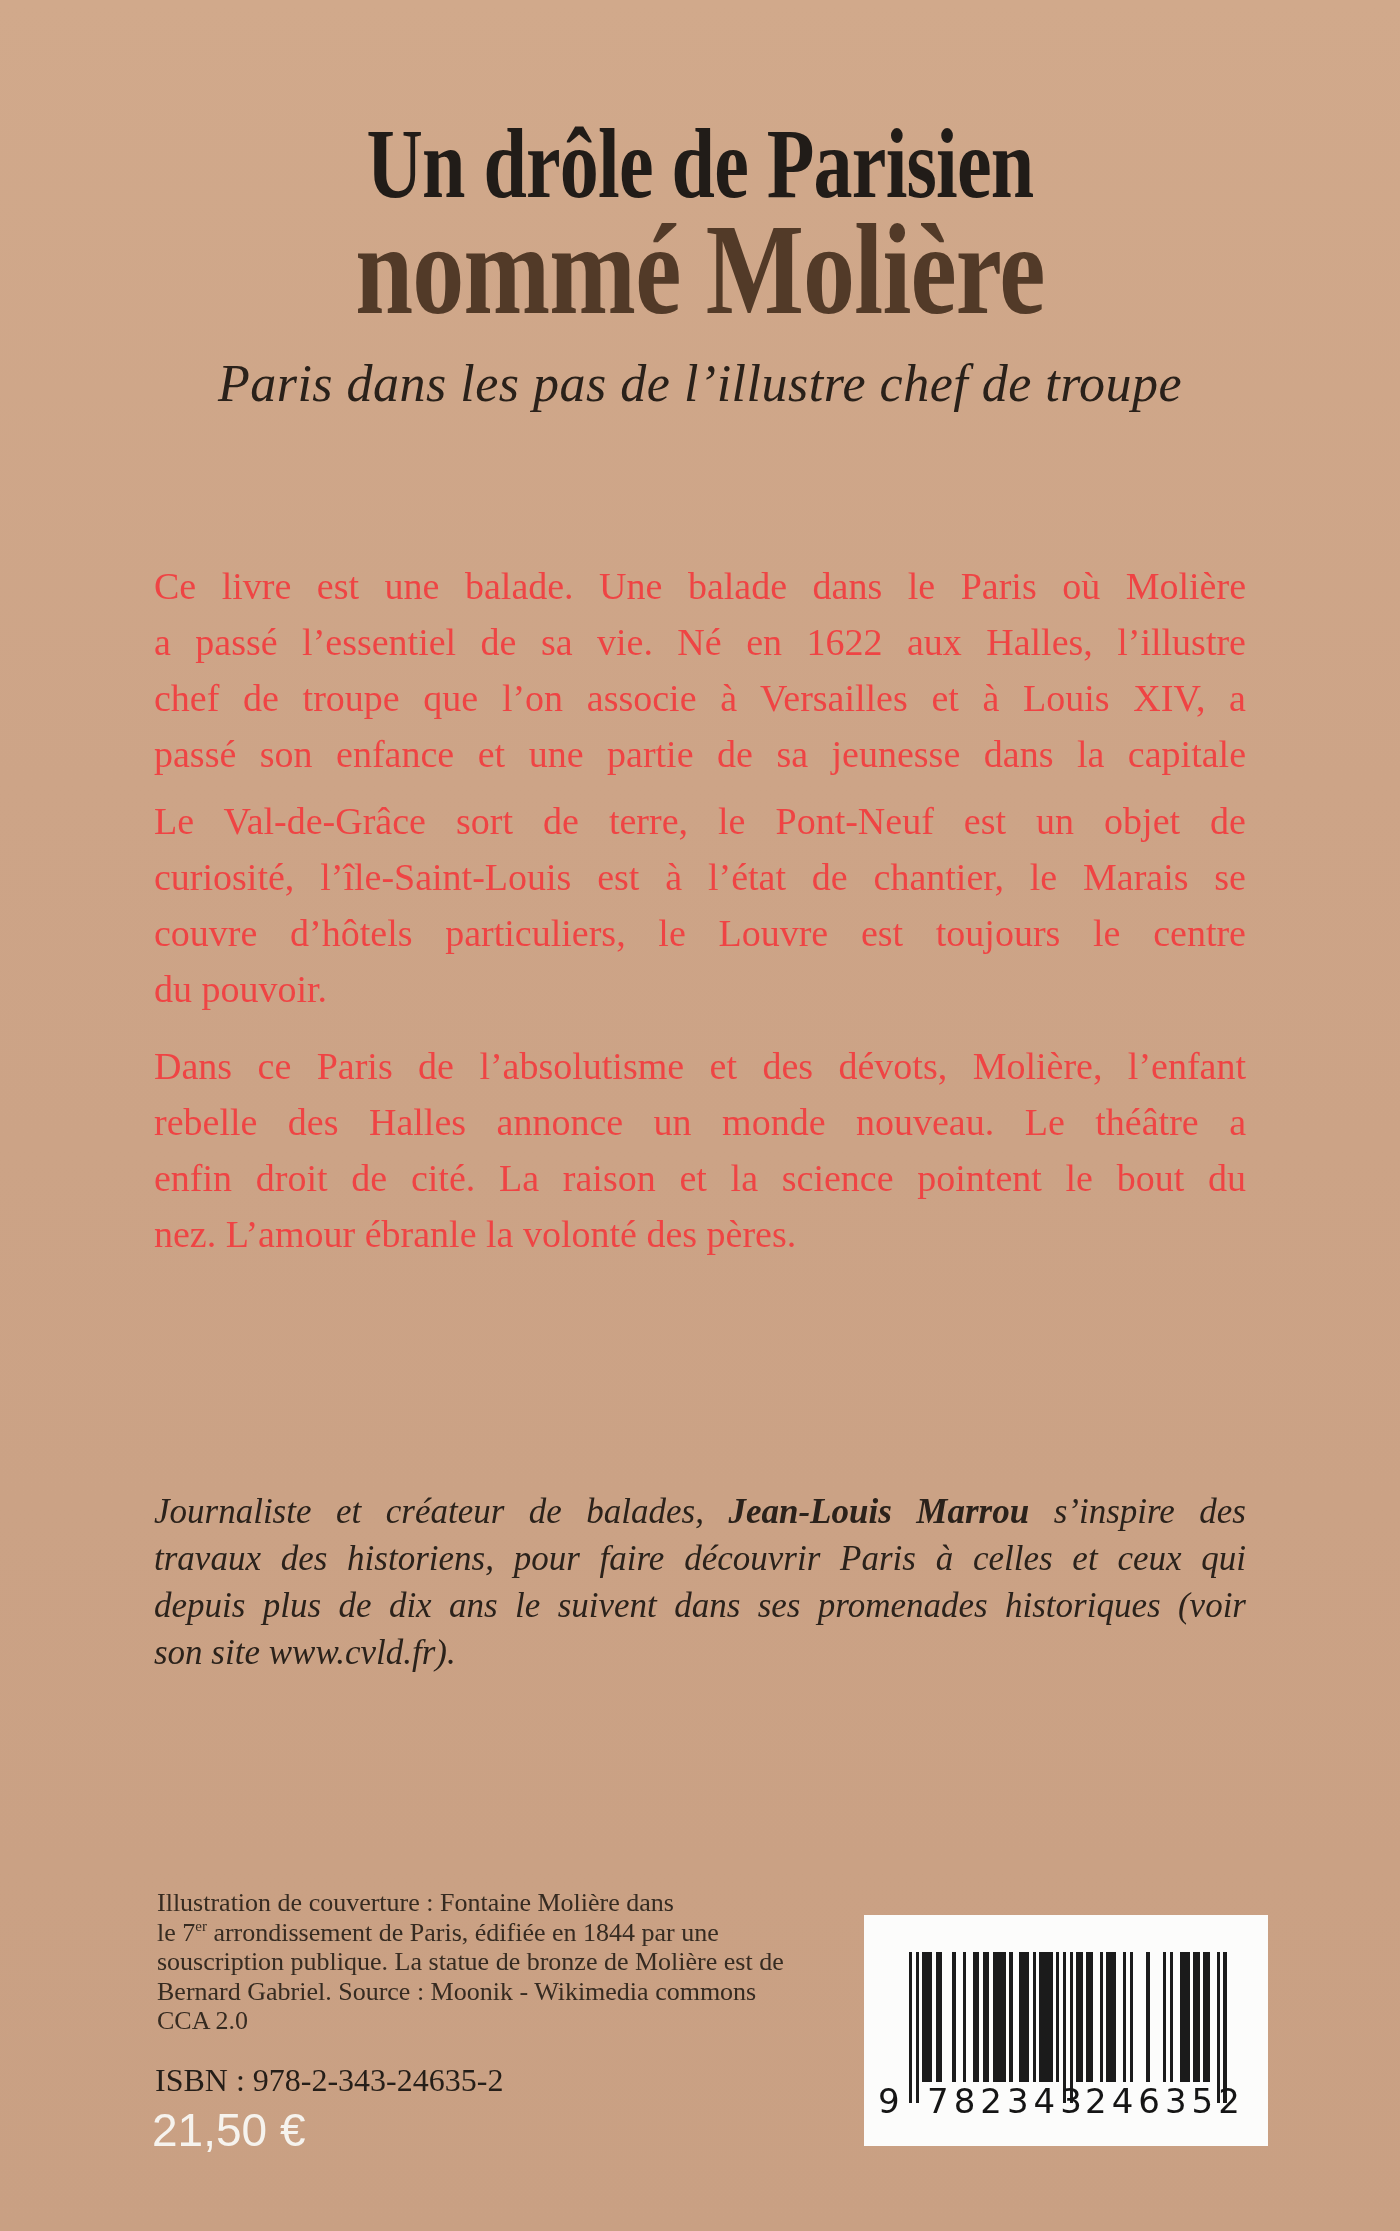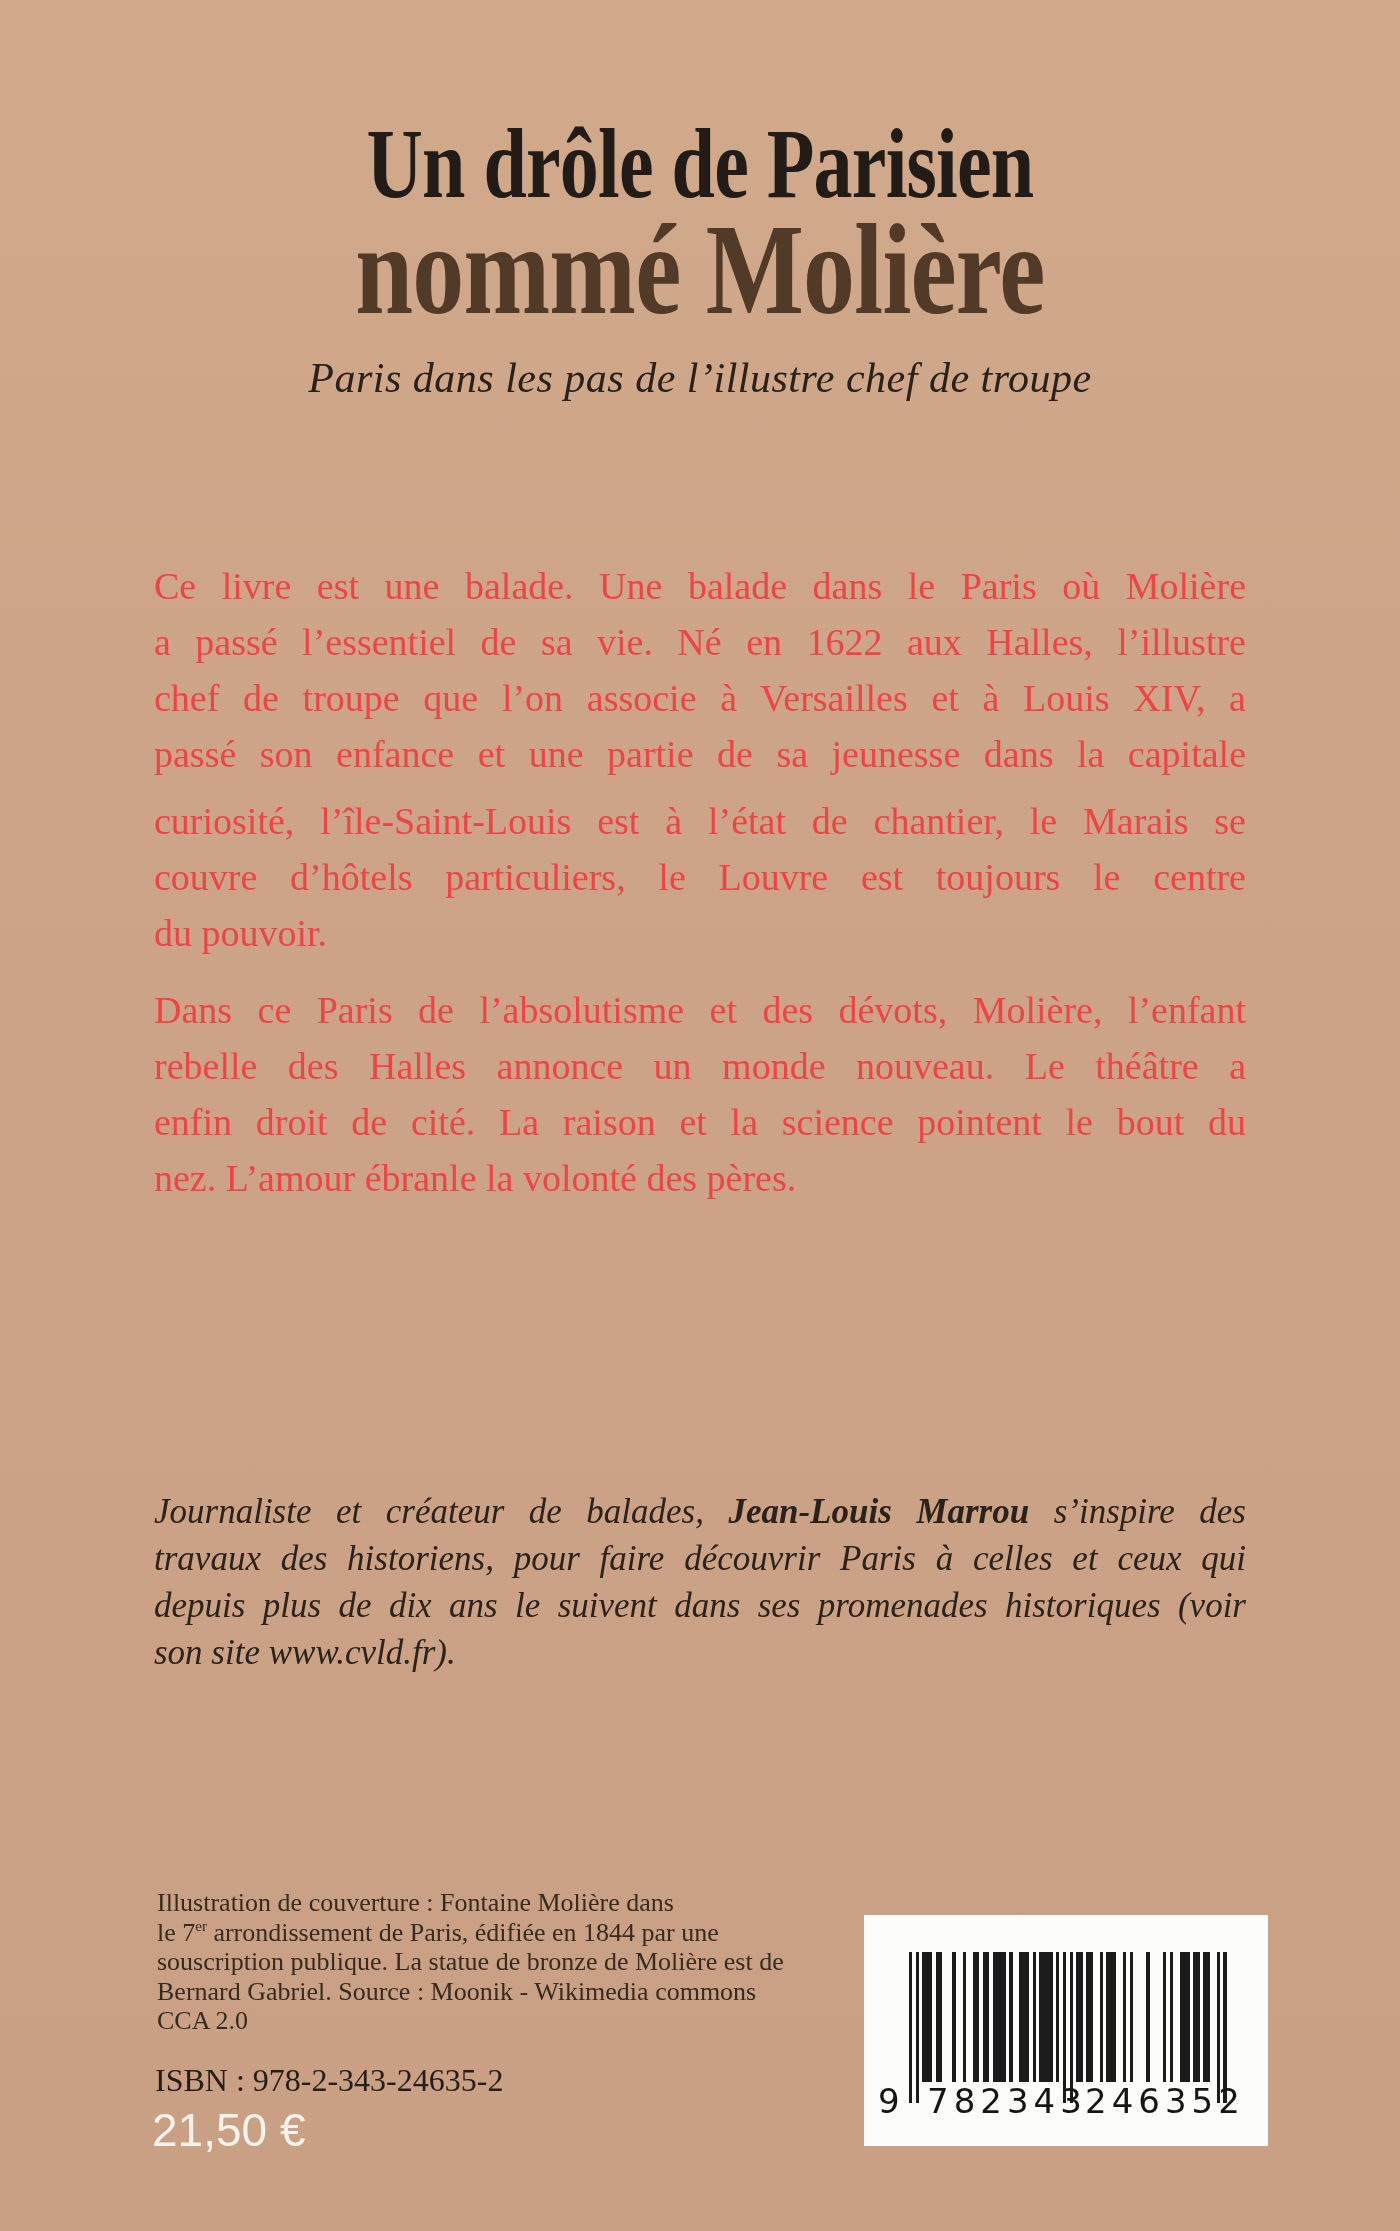--- a/index.html
+++ b/index.html
@@ -14,21 +14,21 @@
     font-size:100px;font-weight:bold;color:#211c18;line-height:92px;
     white-space:nowrap;transform:scaleX(.78);transform-origin:50% 0;
     letter-spacing:-1px;
   }
   .t2{
     font-size:130px;font-weight:bold;color:#523a28;line-height:118px;
     white-space:nowrap;transform:scaleX(.80);transform-origin:50% 0;
     letter-spacing:-1px;
   }
   .sub{
-    margin-top:26px;font-size:42px;font-style:italic;color:#2a211a;
+    margin-top:26px;font-size:52px;font-style:italic;color:#2a211a;
     letter-spacing:.5px;white-space:nowrap;
   }
   
   .content{
     position:absolute;left:154px;top:558px;width:1092px;
     font-size:38px;line-height:56px;color:#ef4444;
   }
   .para{margin:0;padding:0}
   .para.p2{margin-top:11px}
   .para.p3{margin-top:21px}
@@ -86,20 +86,21 @@
 </header>
 
 <main class="content">
   <section class="para p1">
     <div class="line j">Ce livre est une balade. Une balade dans le Paris où Molière</div>
     <div class="line j">a passé l’essentiel de sa vie. Né en 1622 aux Halles, l’illustre</div>
     <div class="line j">chef de troupe que l’on associe à Versailles et à Louis XIV, a</div>
     <div class="line j">passé son enfance et une partie de sa jeunesse dans la capitale</div>
   </section>
   <section class="para p2">
+    <div class="line j">Le Val-de-Grâce sort de terre, le Pont-Neuf est un objet de</div>
     <div class="line j">curiosité, l’île-Saint-Louis est à l’état de chantier, le Marais se</div>
     <div class="line j">couvre d’hôtels particuliers, le Louvre est toujours le centre</div>
     <div class="line last">du pouvoir.</div>
   </section>
   <section class="para p3">
     <div class="line j">Dans ce Paris de l’absolutisme et des dévots, Molière, l’enfant</div>
     <div class="line j">rebelle des Halles annonce un monde nouveau. Le théâtre a</div>
     <div class="line j">enfin droit de cité. La raison et la science pointent le bout du</div>
     <div class="line last">nez. L’amour ébranle la volonté des pères.</div>
   </section>

